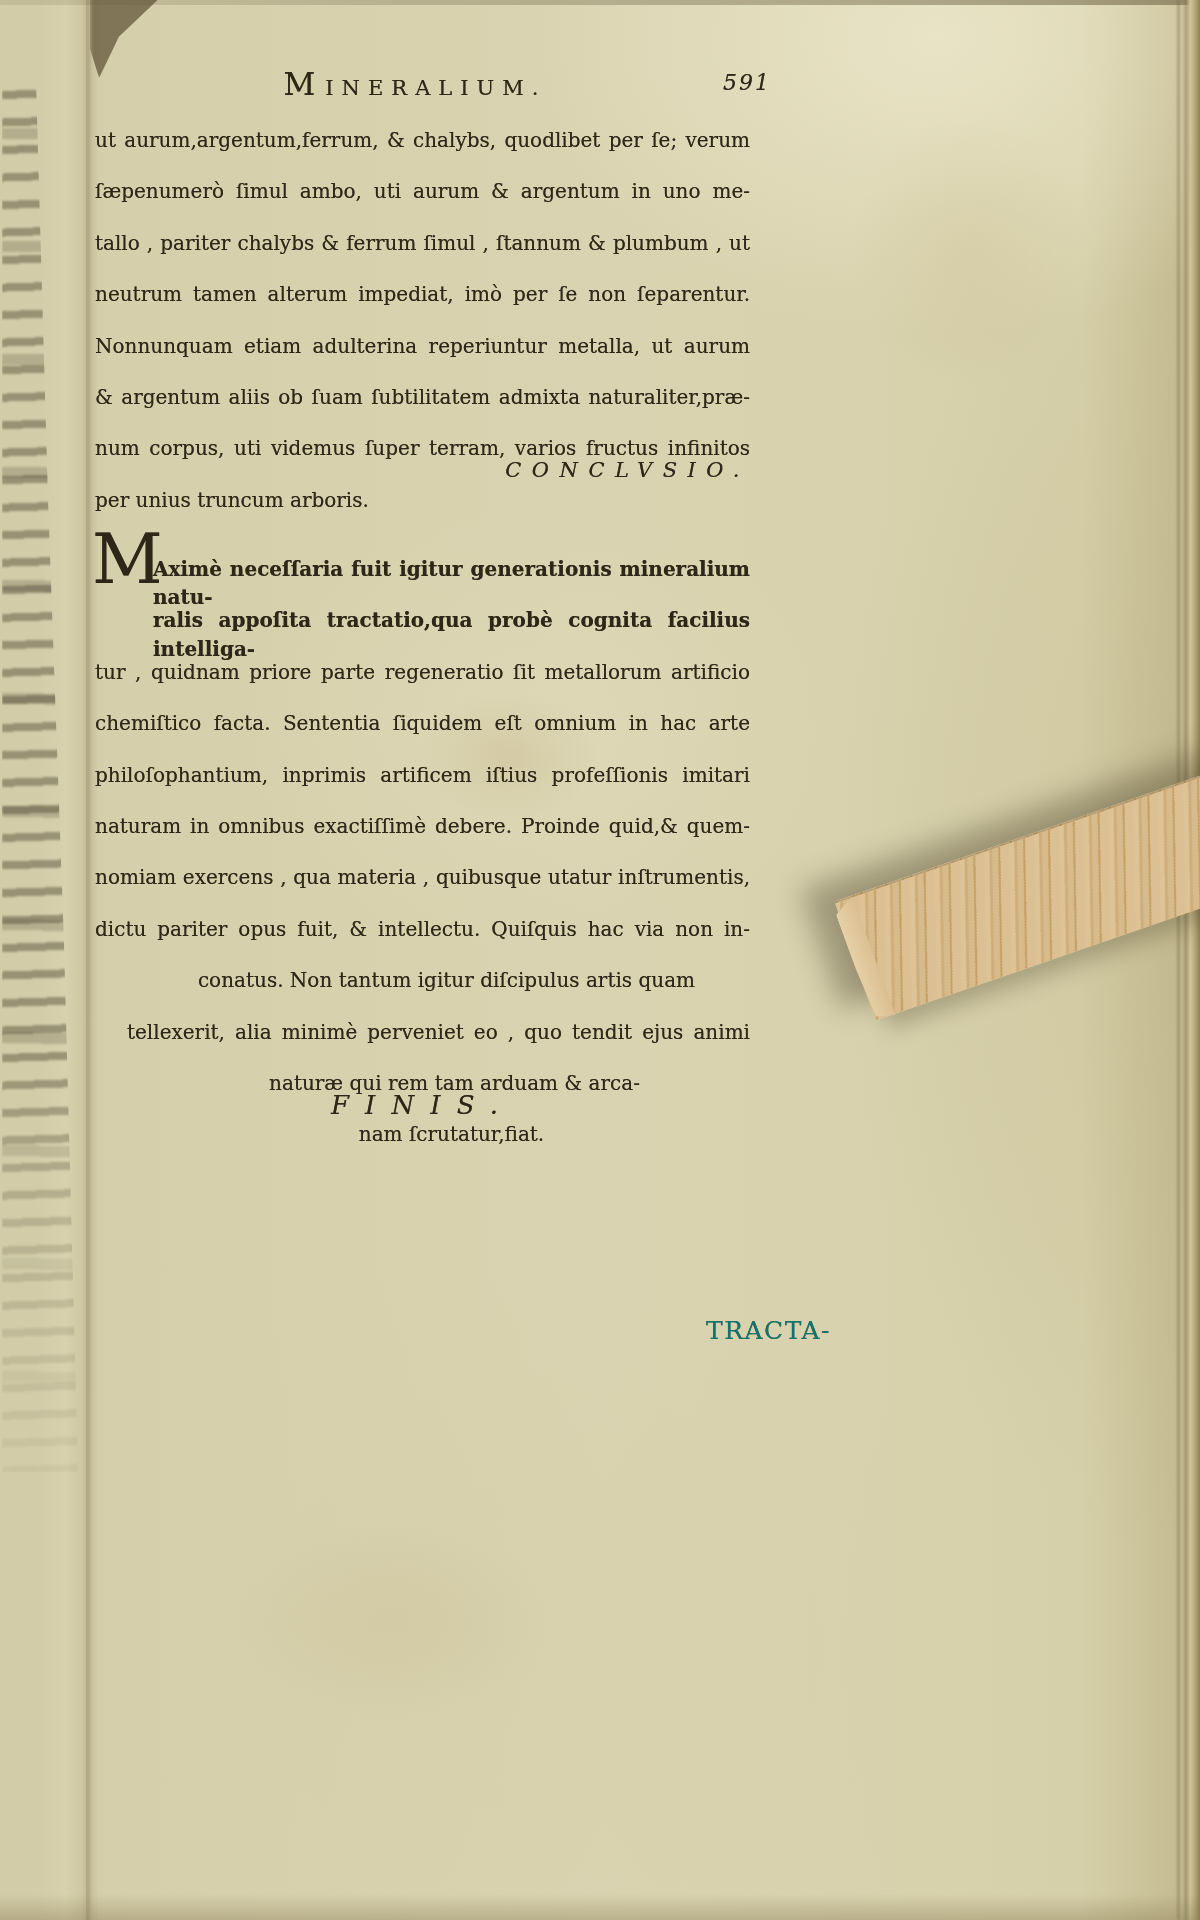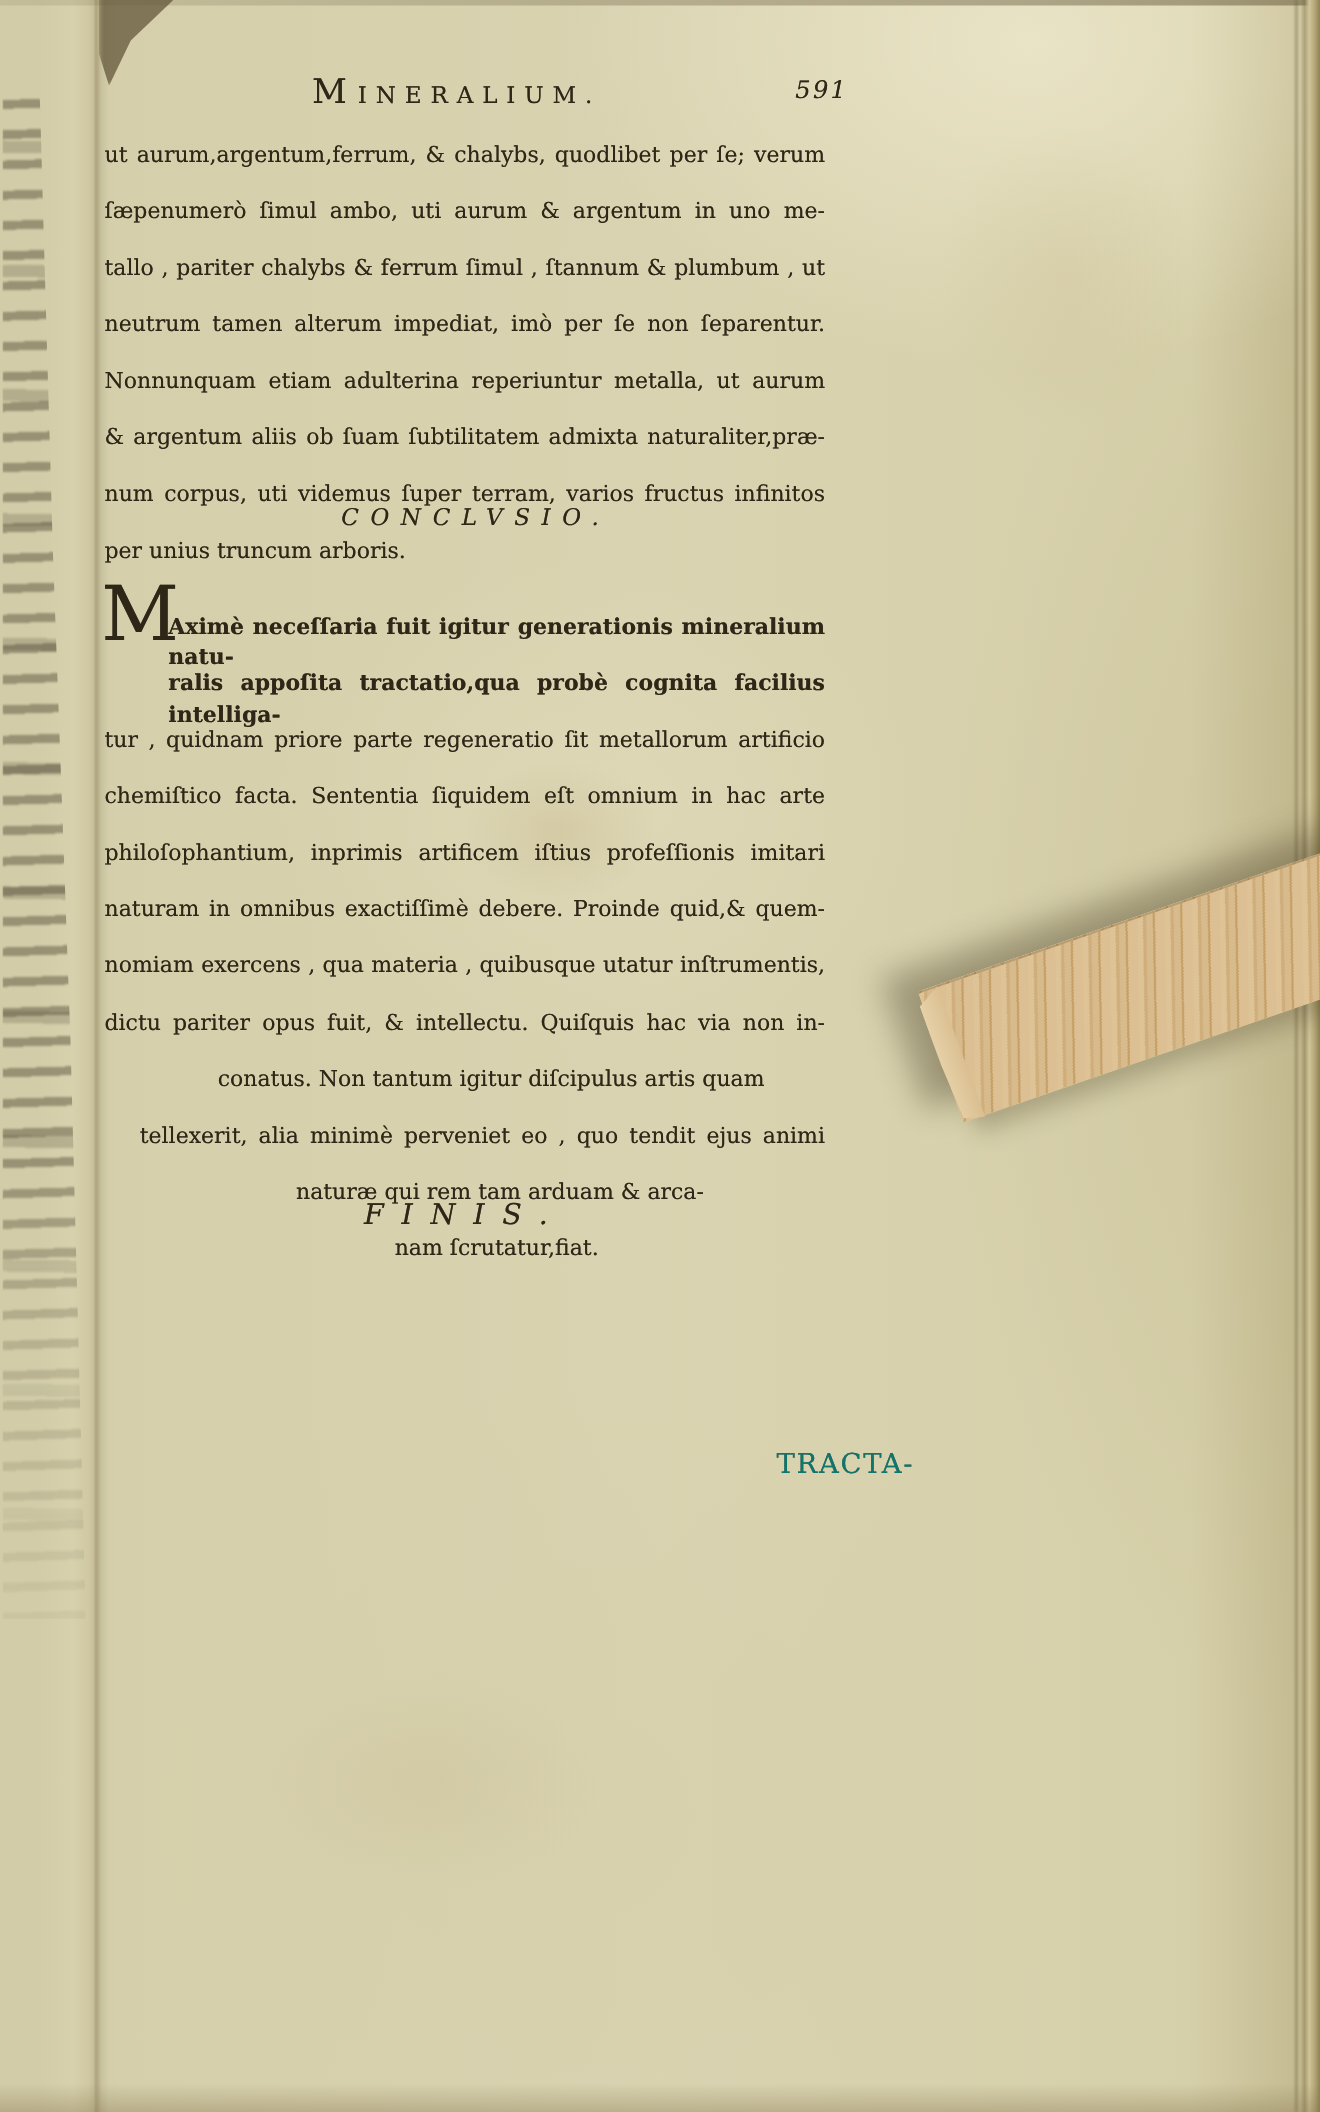--- a/index.html
+++ b/index.html
@@ -70,21 +70,21 @@
   .text-line{position:relative;height:28.4px;box-sizing:border-box;white-space:normal;margin-top:23px;}
   .just{text-align:justify;text-align-last:justify;}
   .indent{padding-left:58px;font-weight:bold;}
   .l10{padding-left:32px;}
   .center{text-align:center;}
   .c11{padding-left:48px;}
   .c12{padding-left:64px;}
   .c13{padding-left:58px;}
   .dropcap{position:absolute;left:-3px;top:-7px;font-size:69px;line-height:1;}
 
-  .section-heading{left:105px;top:458px;width:655px;text-align:center;
+  .section-heading{left:95px;top:458px;width:655px;text-align:right;
     font-style:italic;font-size:21px;letter-spacing:0.5em;}
   .finis{left:95px;top:1090px;width:655px;text-align:center;
     font-style:italic;font-size:26px;letter-spacing:0.62em;}
   .catchword{left:706px;top:1316px;font-size:25px;letter-spacing:1.5px;color:#0f766e;}
 </style>
 </head>
 <body>
 
 <div class="abs left-strip"></div>
 <div class="abs ghost-marks"></div>

